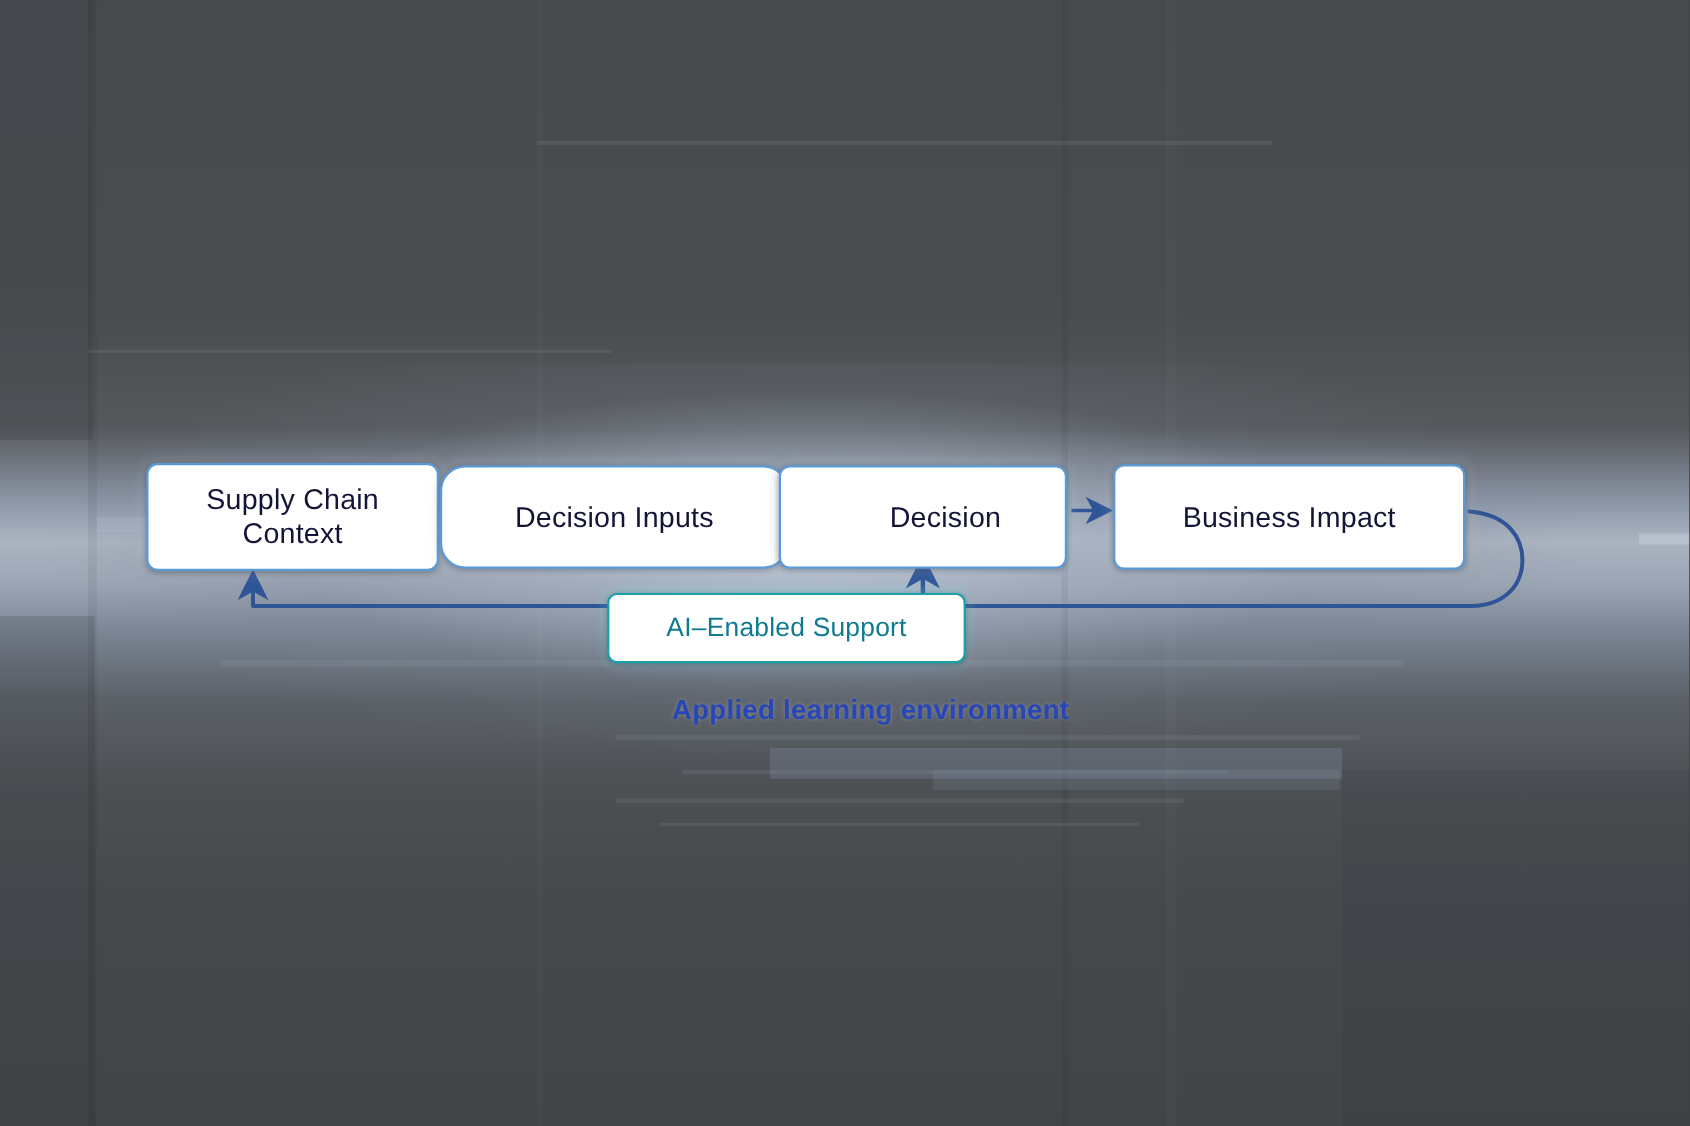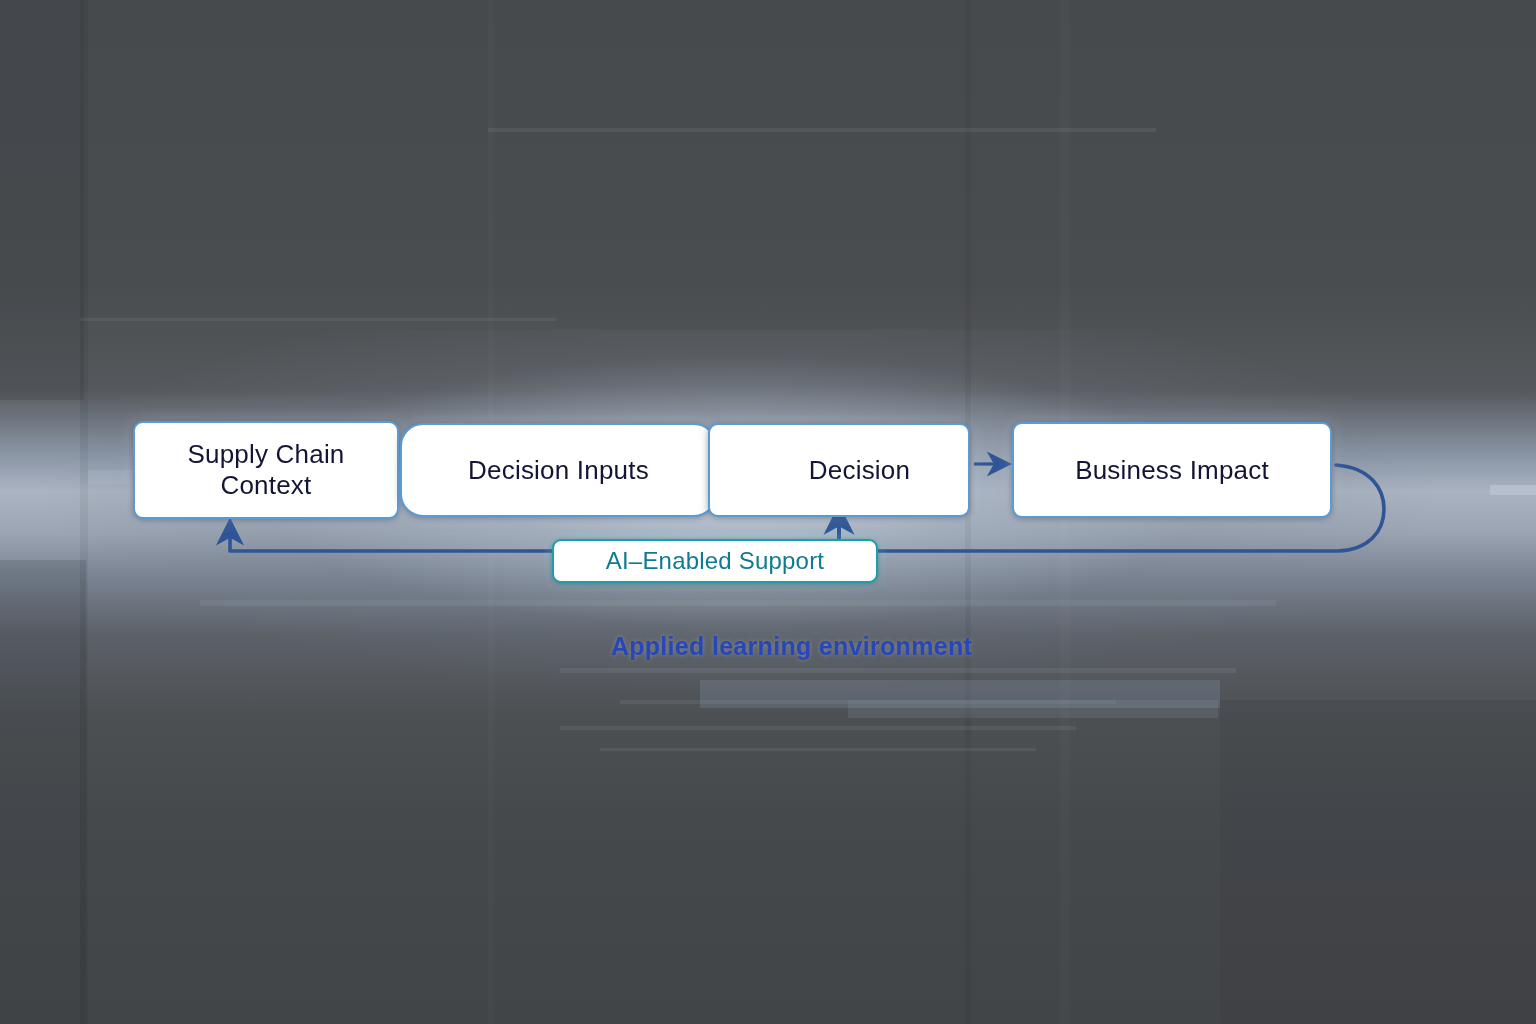--- a/index.html
+++ b/index.html
@@ -96,21 +96,21 @@
     font-weight: 400;
     white-space: pre-line;
   }
 
   #node-context       { left: 95px;  top: 421px; width: 266px; height: 98px; margin-left: 38px; }
   #node-inputs        { left: 400px; top: 423px; width: 317px; height: 94px; border-radius: 23px; }
   #node-decision      { left: 708px; top: 423px; width: 262px; height: 94px; padding-left: 41px; }
   #node-impact        { left: 1012px;top: 422px; width: 320px; height: 96px; align-items: center; }
 
   #node-ai {
-    left: 552px; top: 539px; width: 326px; height: 44px;
+    left: 552px; top: 539px; width: 326px; height: 64px;
     border-color: #19a0ab;
     border-width: 2.5px;
     border-radius: 9px;
     box-shadow: 0 1px 5px rgba(20,24,30,0.3),
                 0 0 12px rgba(120,220,230,0.45);
   }
   #node-ai .label {
     color: #0f7b90;
     font-size: 24px;
     font-weight: 400;

